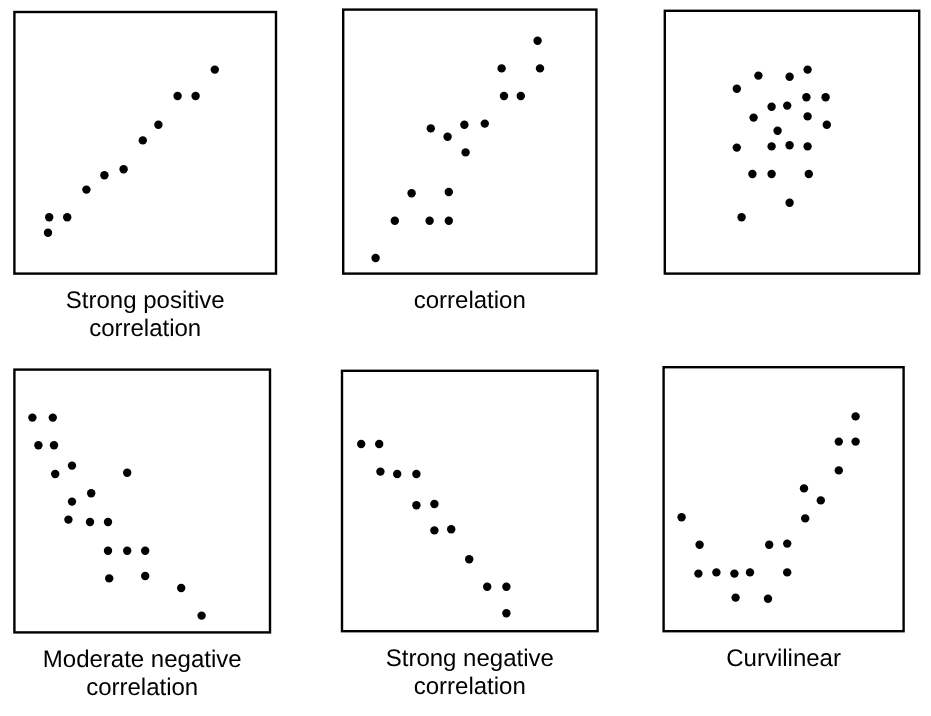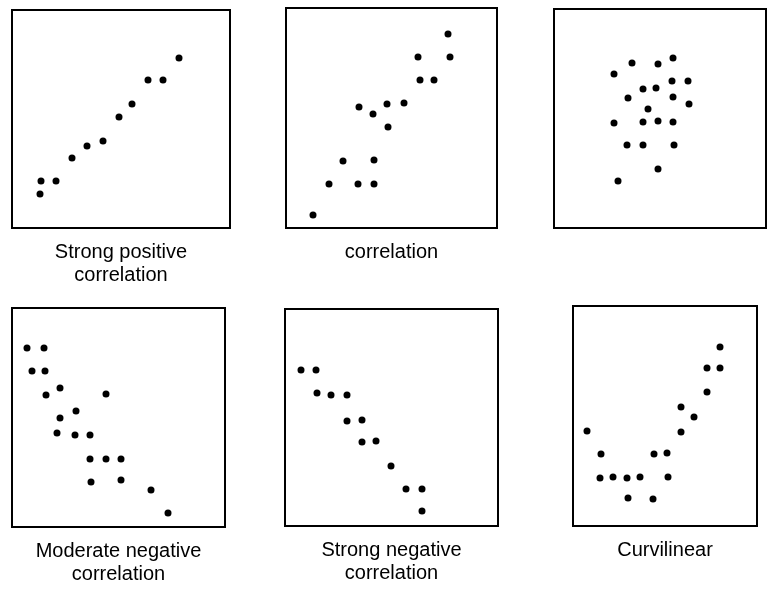--- a/index.html
+++ b/index.html
@@ -44,21 +44,21 @@
   #panel-0 { left: 11px;  top: 9px;   width: 220px; }
   #panel-0 .plot-box { height: 220px; }
   #panel-1 { left: 285px; top: 7px;   width: 213px; }
   #panel-1 .plot-box { height: 222px; }
   #panel-2 { left: 553px; top: 8px;   width: 214px; }
   #panel-2 .plot-box { height: 221px; }
   #panel-3 { left: 11px;  top: 307px; width: 215px; }
   #panel-3 .plot-box { height: 221px; }
   #panel-4 { left: 284px; top: 308px; width: 215px; }
   #panel-4 .plot-box { height: 219px; }
-  #panel-5 { left: 552px; top: 305px; width: 186px; margin-left: 20px; }
+  #panel-5 { left: 552px; top: 305px; width: 202px; }
   #panel-5 .plot-box { height: 222px; }
 </style>
 </head>
 <body>
 
 <div class="panel" id="panel-0">
   <div class="plot-box">
       <span class="dot" style="left: 12.6%; top: 84.9%; background: rgb(0, 0, 0); width: 7px; height: 7px;"></span>
       <span class="dot" style="left: 13.1%; top: 78.7%; background: rgb(0, 0, 0); width: 7px; height: 7px;"></span>
       <span class="dot" style="left: 20.1%; top: 78.7%; background: rgb(0, 0, 0); width: 7px; height: 7px;"></span>

